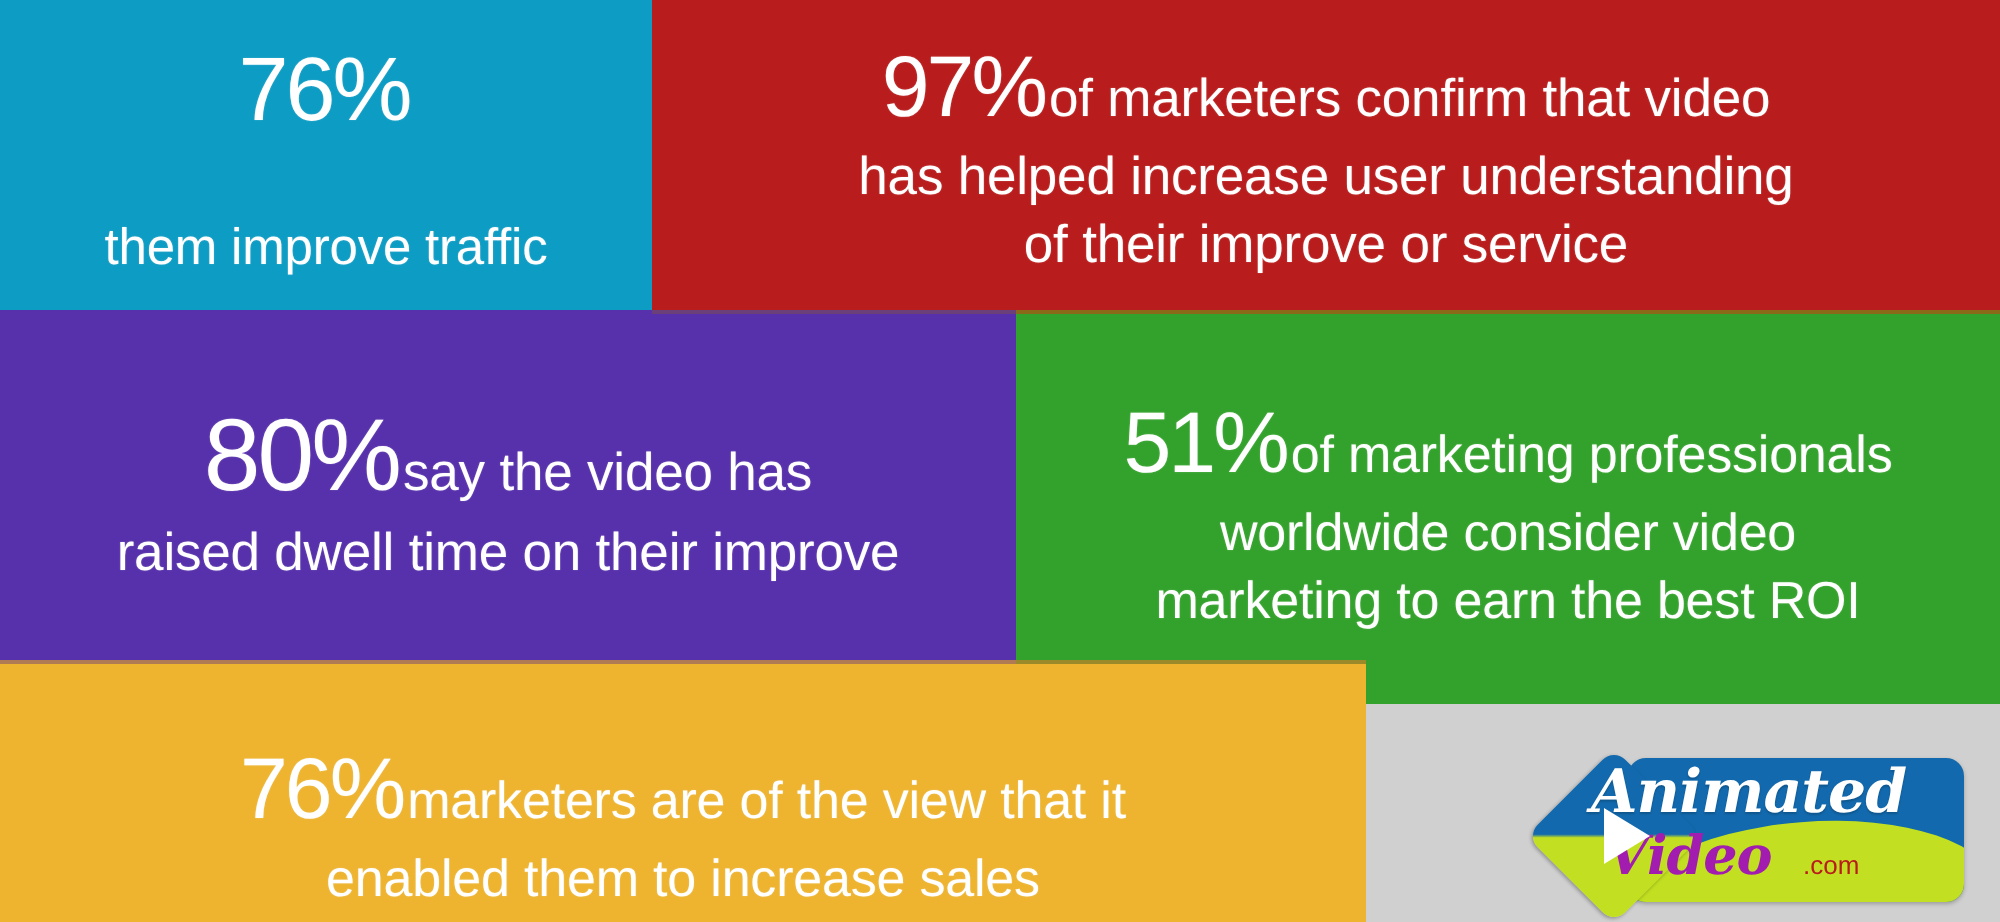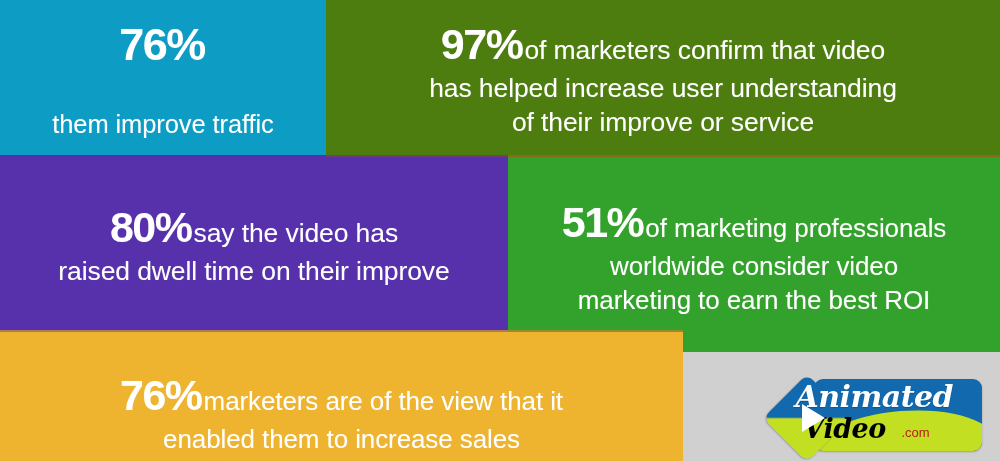--- a/index.html
+++ b/index.html
@@ -31,48 +31,48 @@
   }
 
   .panel-text {
     line-height: 1.28;
     padding: 0 10px;
     letter-spacing: -0.1px;
     text-shadow: 0 0 1px rgba(255,255,255,0.25);
   }
 
   .stat {
-    font-weight: bold;
+    font-weight: normal;
     letter-spacing: -1.5px;
     margin-right: 2px;
     display: inline;
   }
 
   
   #panel-traffic {
     left: 0; top: 0; width: 326px; height: 157px;
     background: #0d9cc4;
   }
   #panel-traffic .panel-text { font-size: 25.5px; }
   #panel-traffic .stat { font-size: 45px; display: block; margin-bottom: 2px; }
 
   #panel-understanding {
     left: 326px; top: 0; width: 674px; height: 157px;
-    background: #4d7c0f;
+    background: #b91c1c;
   }
   #panel-understanding .panel-text { font-size: 26.5px; }
   #panel-understanding .stat { font-size: 43px; }
 
   
   #panel-dwell {
     left: 0; top: 157px; width: 508px; height: 175px;
     background: #5730ab;
   }
   #panel-dwell .panel-text { font-size: 26.5px; }
-  #panel-dwell .stat { font-size: 43px; }
+  #panel-dwell .stat { font-size: 51px; }
 
   #panel-roi {
     left: 508px; top: 157px; width: 492px; height: 198px;
     background: #33a22c;
   }
   #panel-roi .panel-text { font-size: 26px; }
   #panel-roi .stat { font-size: 43px; }
 
   
   #panel-sales {
@@ -139,21 +139,21 @@
     font-weight: bold;
     font-size: 30px;
     letter-spacing: -0.5px;
     text-shadow: 0 1px 1px rgba(0,0,0,0.18);
   }
   .logo-word-video {
     position: absolute;
     left: 30px;
     top: 38px;
     z-index: 3;
-    color: #000000;
+    color: #a21caf;
     font-family: "DejaVu Serif", serif;
     font-style: italic;
     font-weight: bold;
     font-size: 27px;
     letter-spacing: -0.5px;
   }
   .logo-word-dotcom {
     position: absolute;
     left: 128px;
     top: 50px;

